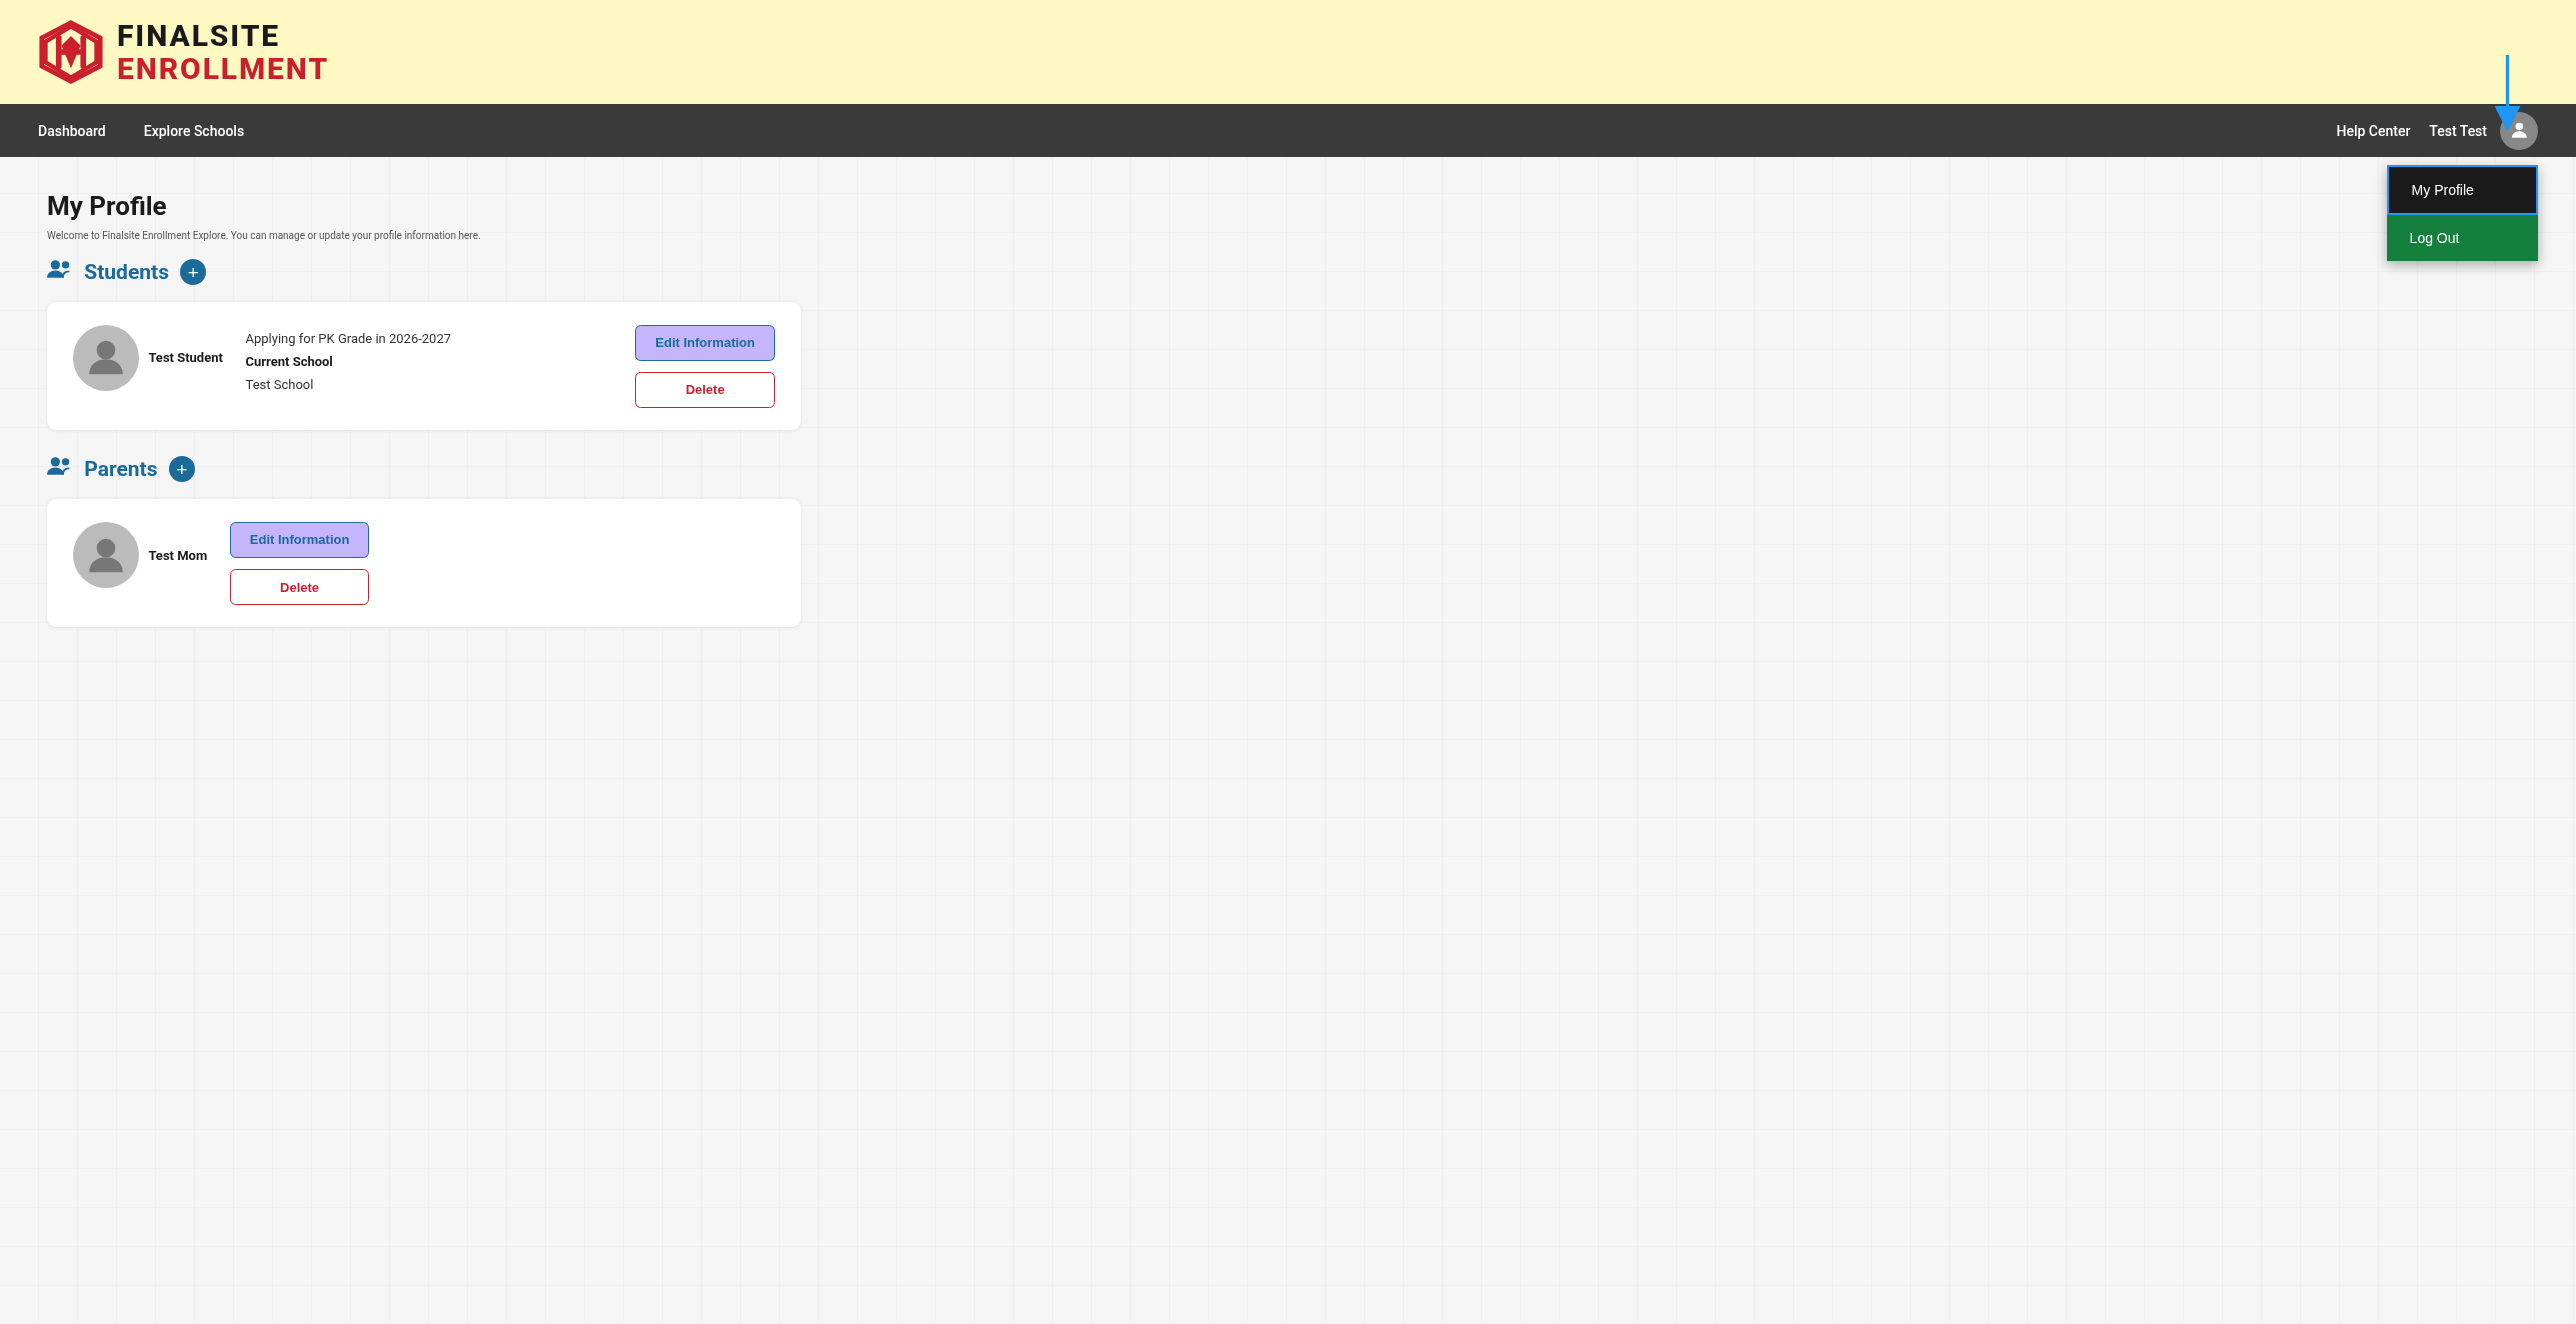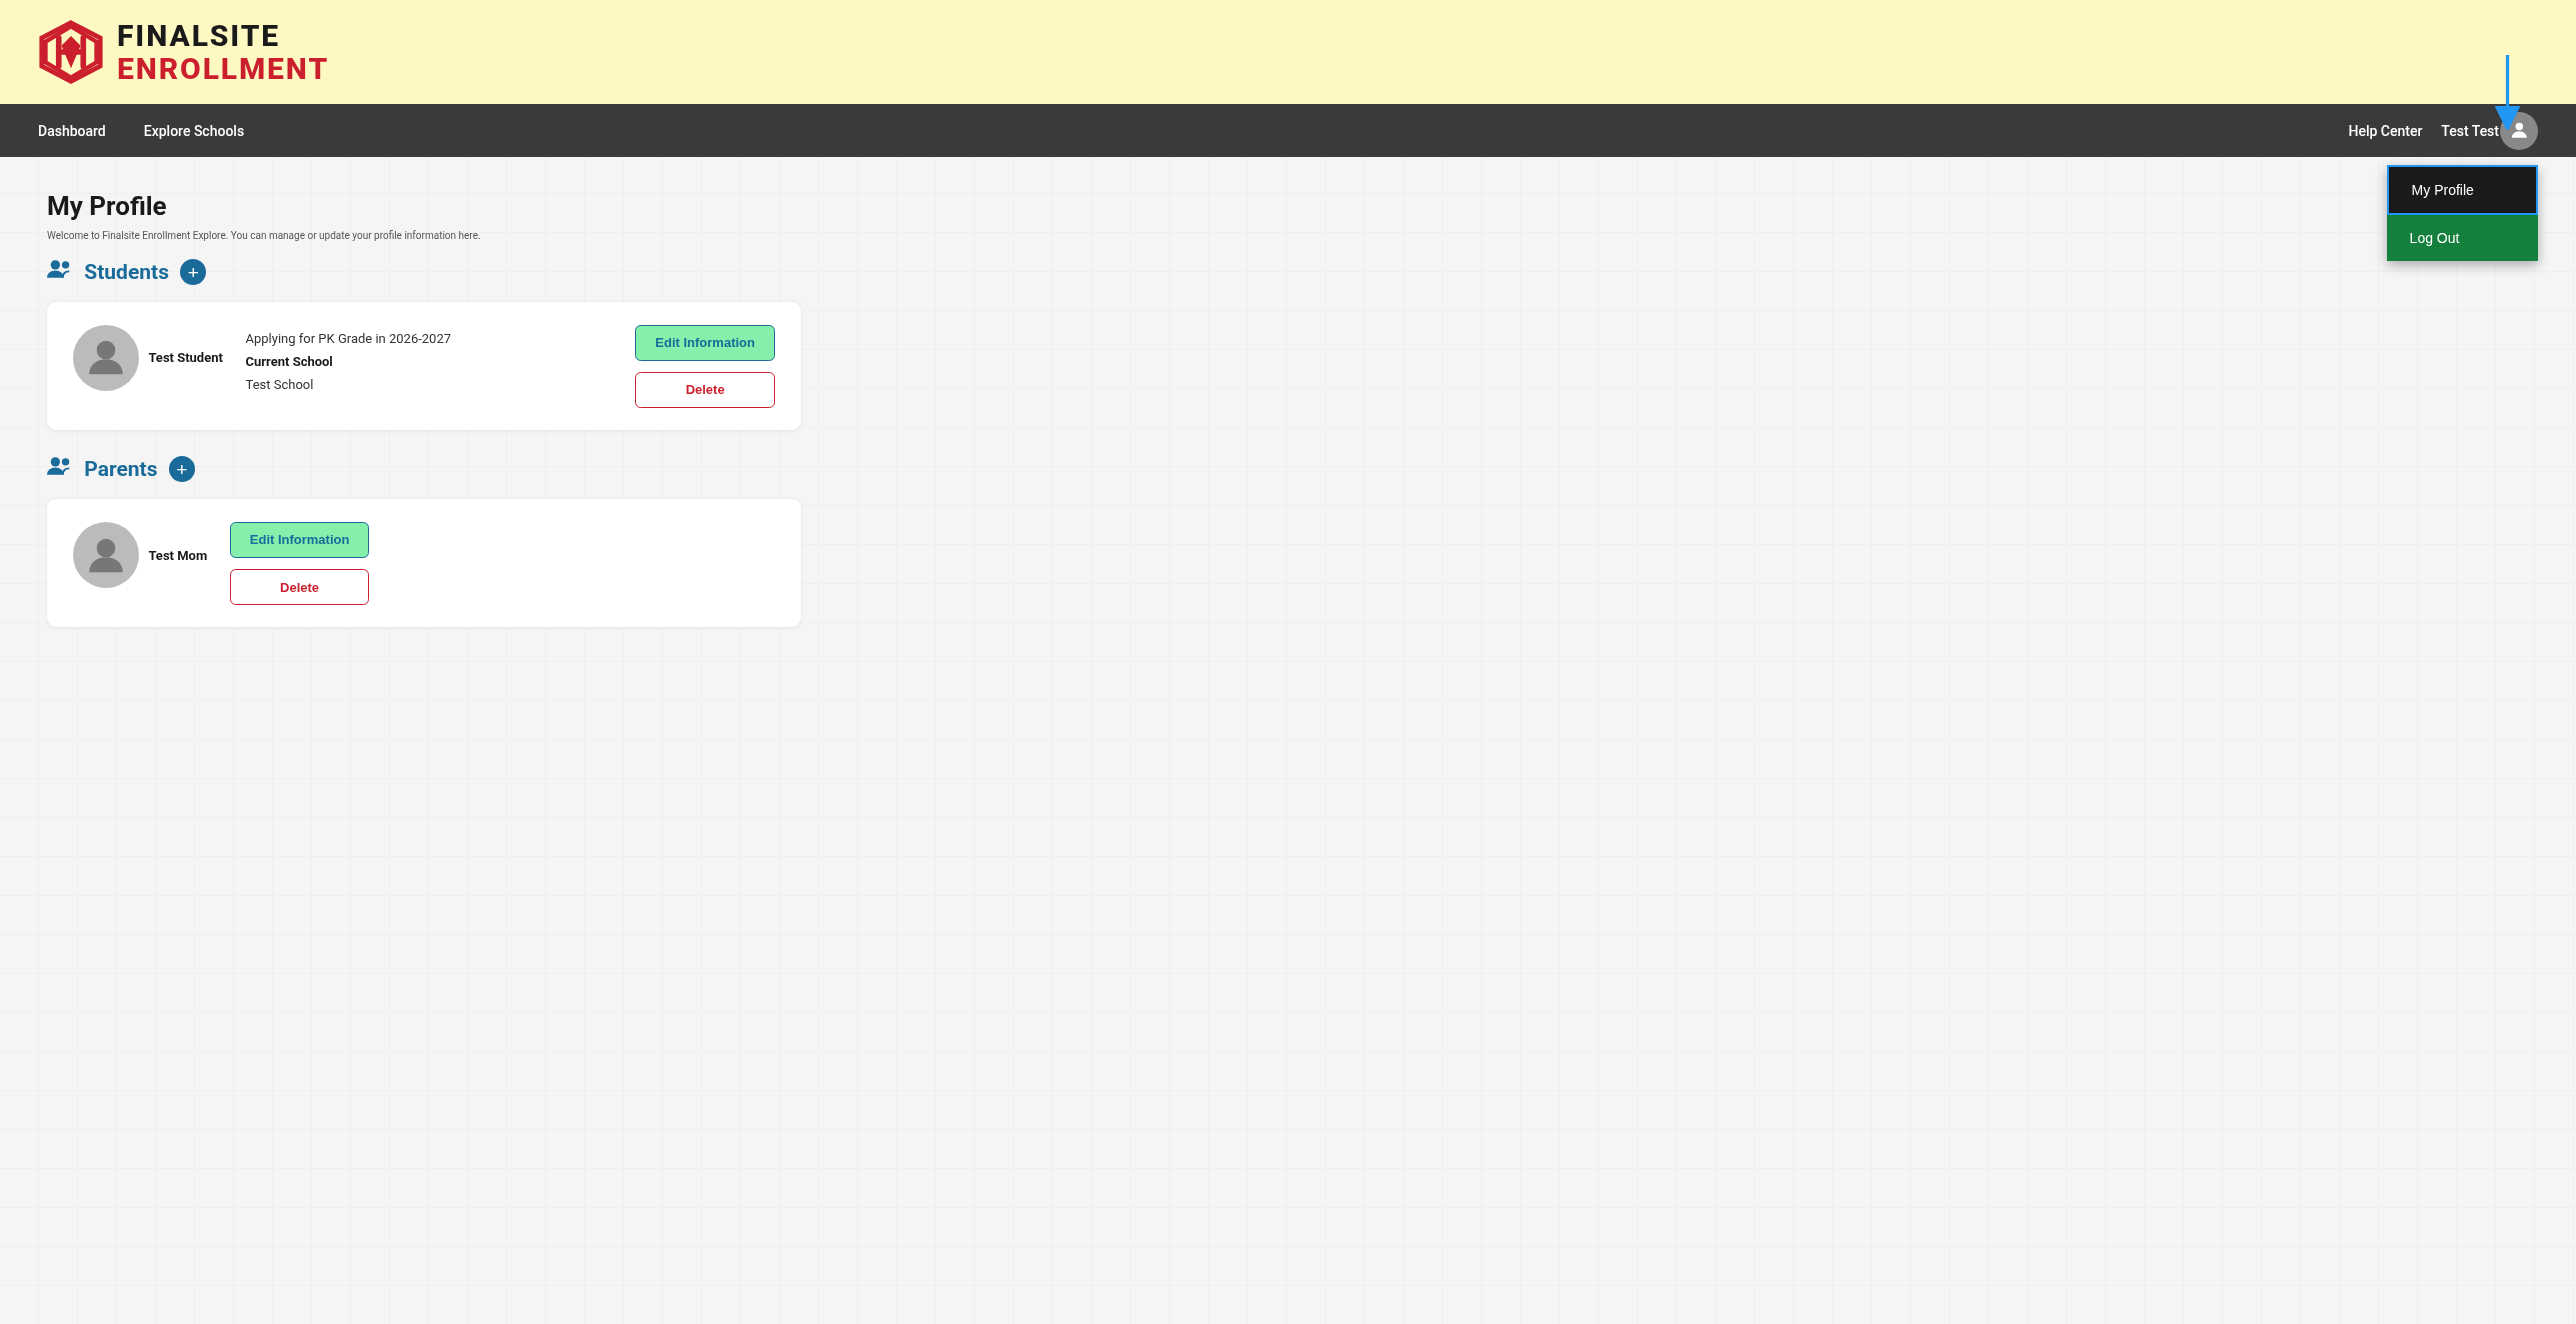--- a/index.html
+++ b/index.html
@@ -111,21 +111,21 @@
     .help-center {
       color: white;
       font-size: 14px;
       font-weight: 500;
       cursor: pointer;
     }
 
     .user-area {
       display: flex;
       align-items: center;
-      gap: 1px;
+      gap: 13px;
       cursor: pointer;
       position: relative;
     }
 
     .user-name {
       color: white;
       font-size: 14px;
       font-weight: 500;
     }
 
@@ -295,21 +295,21 @@
       display: flex;
       flex-direction: column;
       gap: 11.3px;
       min-width: 132px;
     }
 
     .btn-edit {
       padding: 9.4px 19px;
       border: 1.9px solid #1a6b9a;
       border-radius: 5.7px;
-      background: #86efac;
+      background: #c4b5fd;
       color: #1a6b9a;
       font-size: 13px;
       font-weight: 600;
       cursor: pointer;
       text-align: center;
     }
 
     .btn-delete {
       padding: 9.4px 19px;
       border: 1.9px solid #cc1f2d;

